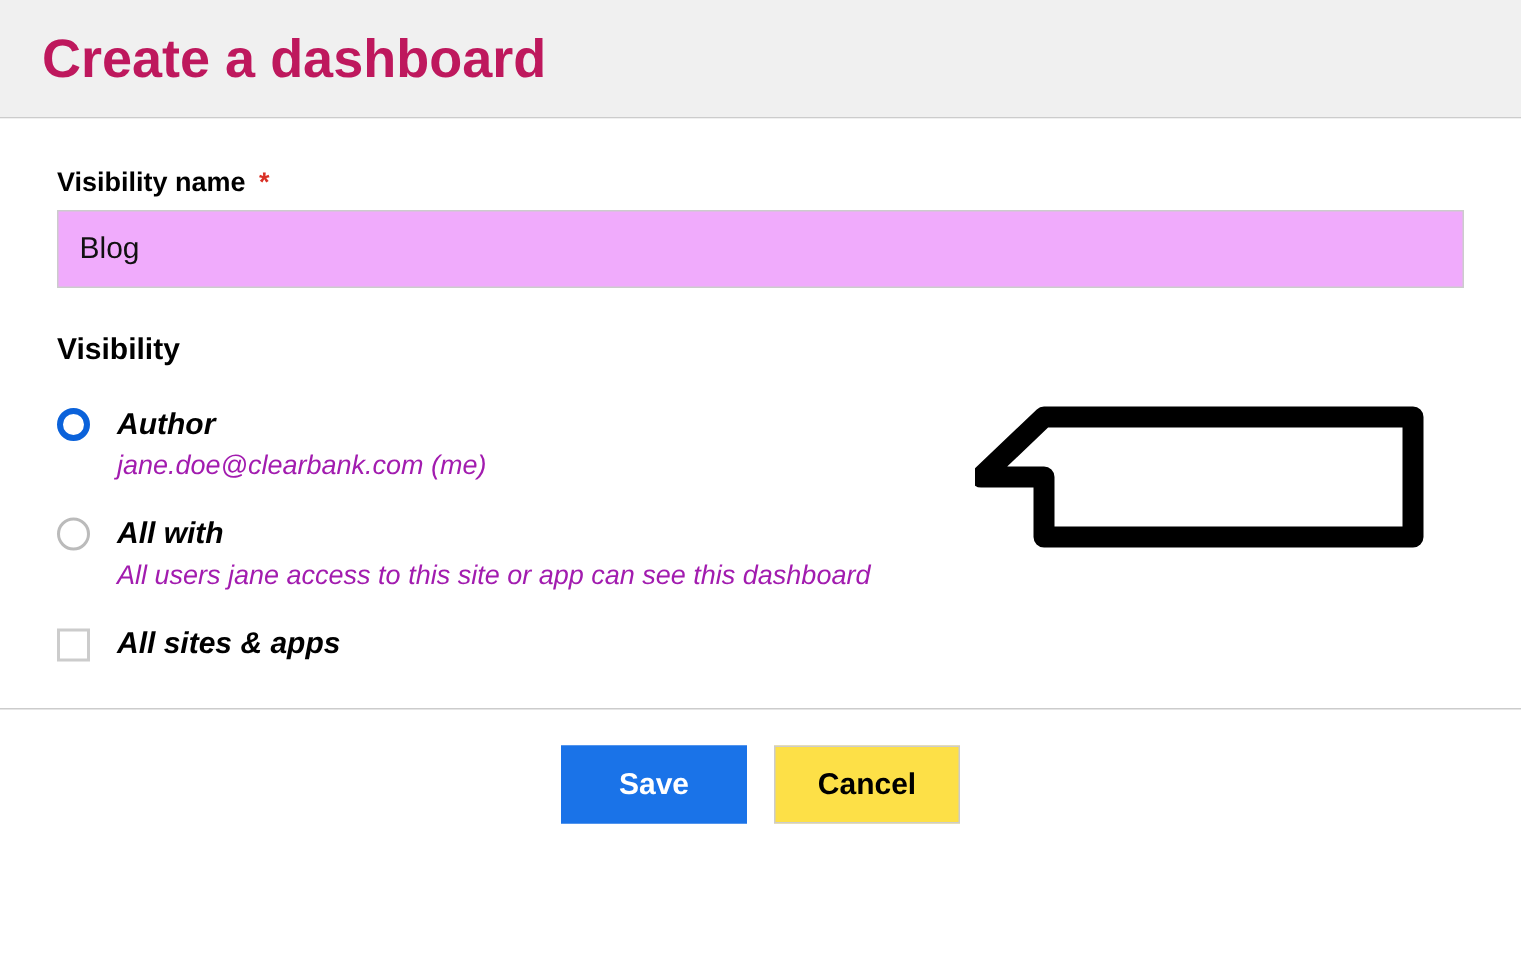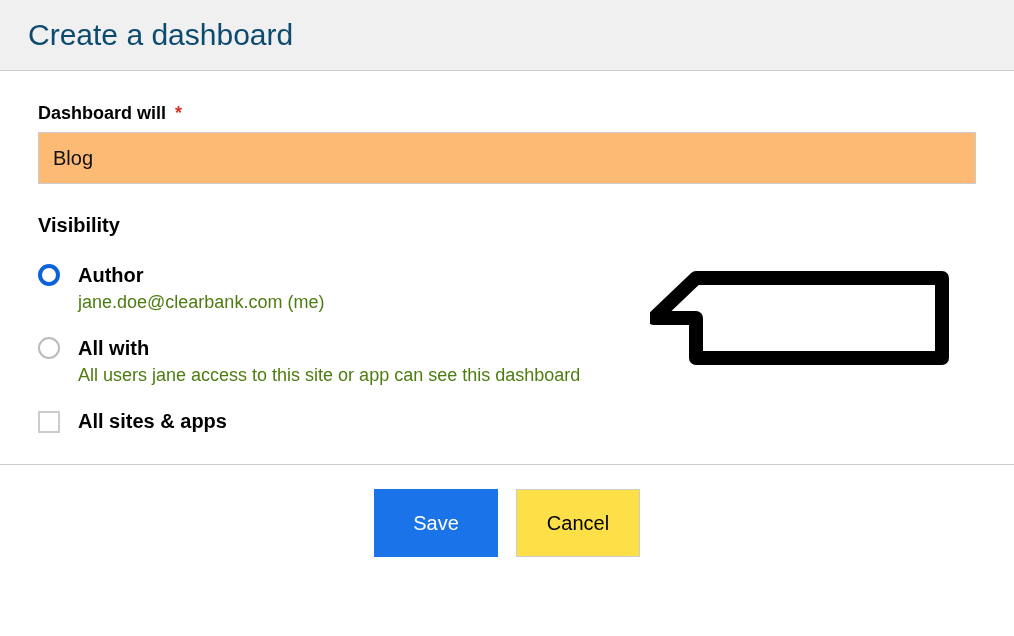--- a/index.html
+++ b/index.html
@@ -9,23 +9,23 @@
     width: 1014px;
     height: 636px;
     overflow: hidden;
   }
   .header {
     background: #f0f0f0;
     border-bottom: 1px solid #ccc;
     padding: 18px 28px 18px 28px;
   }
   .header h1 {
-    font-size: 30px;
-    font-weight: 400;
-    color: #0c4a6e;
+    font-size: 36px;
+    font-weight: 700;
+    color: #be185d;
   }
   .form-body {
     padding: 32px 38px 30px 38px;
     background: #fff;
   }
   .field-label {
     font-size: 18px;
     font-weight: 600;
     color: #000;
     margin-bottom: 8px;
@@ -35,21 +35,21 @@
     color: #d93025;
     margin-left: 4px;
   }
   .text-input {
     width: 100%;
     height: 52px;
     border: 1px solid #ccc;
     padding: 0 14px;
     font-size: 20px;
     color: #111;
-    background: #fdba74;
+    background: #f0abfc;
     outline: none;
   }
   .section-label {
     font-size: 20px;
     font-weight: 600;
     color: #000;
     margin-top: 30px;
     margin-bottom: 25px;
   }
   .radio-group { }
@@ -64,30 +64,30 @@
     border-radius: 50%;
     border: 2px solid #bbb;
     margin-top: 2px;
     margin-right: 18px;
     flex-shrink: 0;
     position: relative;
   }
   .radio-circle.selected {
     border: 4px solid #0b62da;
   }
-  .radio-text { display: flex; flex-direction: column; }
+  .radio-text { display: flex; flex-direction: column; font-style: italic; }
   .radio-title {
     font-size: 20px;
     font-weight: 600;
     color: #000;
     line-height: 1.3;
   }
   .radio-desc {
     font-size: 18px;
-    color: #4d7c0f;
+    color: #a21caf;
     margin-top: 2px;
     line-height: 1.4;
   }
   .checkbox-row {
     display: flex;
     align-items: center;
     margin-top: 12px;
   }
   .checkbox-box {
     width: 22px;
@@ -100,24 +100,24 @@
   }
   .footer {
     border-top: 1px solid #ccc;
     padding: 24px 0;
     display: flex;
     justify-content: center;
     gap: 18px;
     background: #fff;
   }
   .btn {
-    height: 68px;
+    height: 52px;
     min-width: 124px;
     font-size: 20px;
-    font-weight: 400;
+    font-weight: 700;
     border: 1px solid #ccc;
     cursor: pointer;
     display: inline-flex;
     align-items: center;
     justify-content: center;
     padding: 0 20px;
   }
   .btn-primary {
     background: #1a73e8;
     color: #fff;
@@ -136,21 +136,21 @@
 </style>
 </head>
 <body>
 
 <div class="header">
   <h1>Create a dashboard</h1>
 </div>
 
 <div class="form-body">
   <label class="field-label">
-    <span>Dashboard will</span>
+    <span>Visibility name</span>
     <span class="required">*</span>
   </label>
   <input type="text" class="text-input" value="Blog" style="">
 
   <div class="section-label">Visibility</div>
 
   <div class="radio-group">
     <div class="radio-row">
       <div class="radio-circle selected"></div>
       <div class="radio-text">

